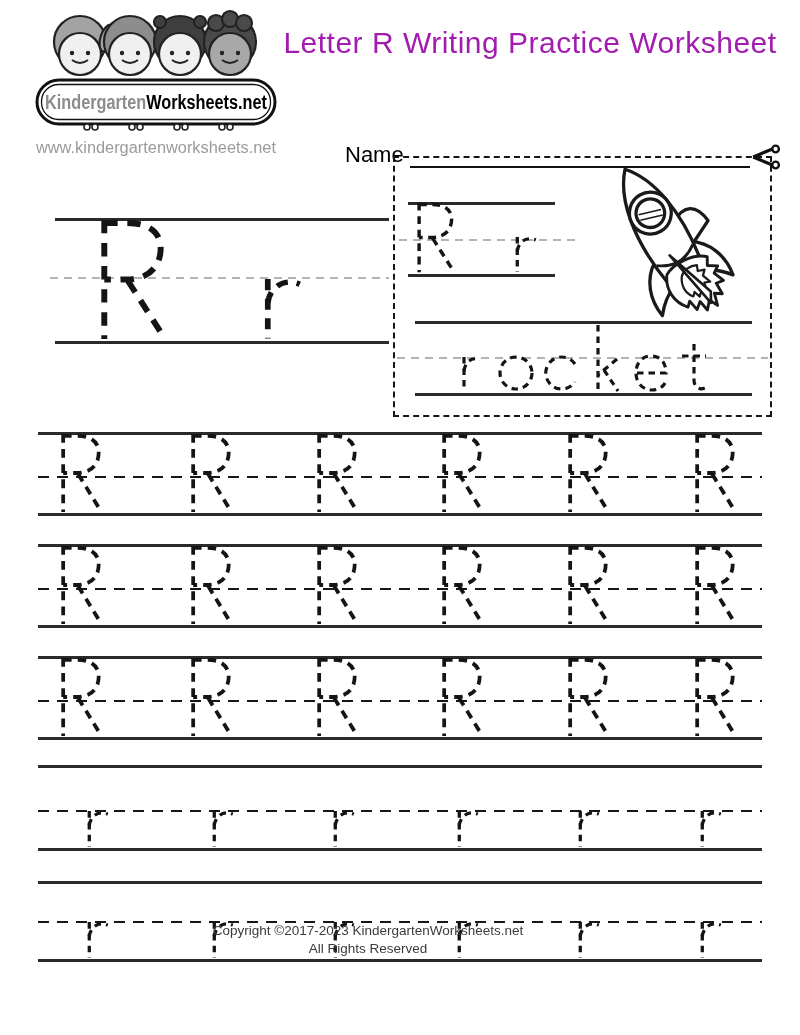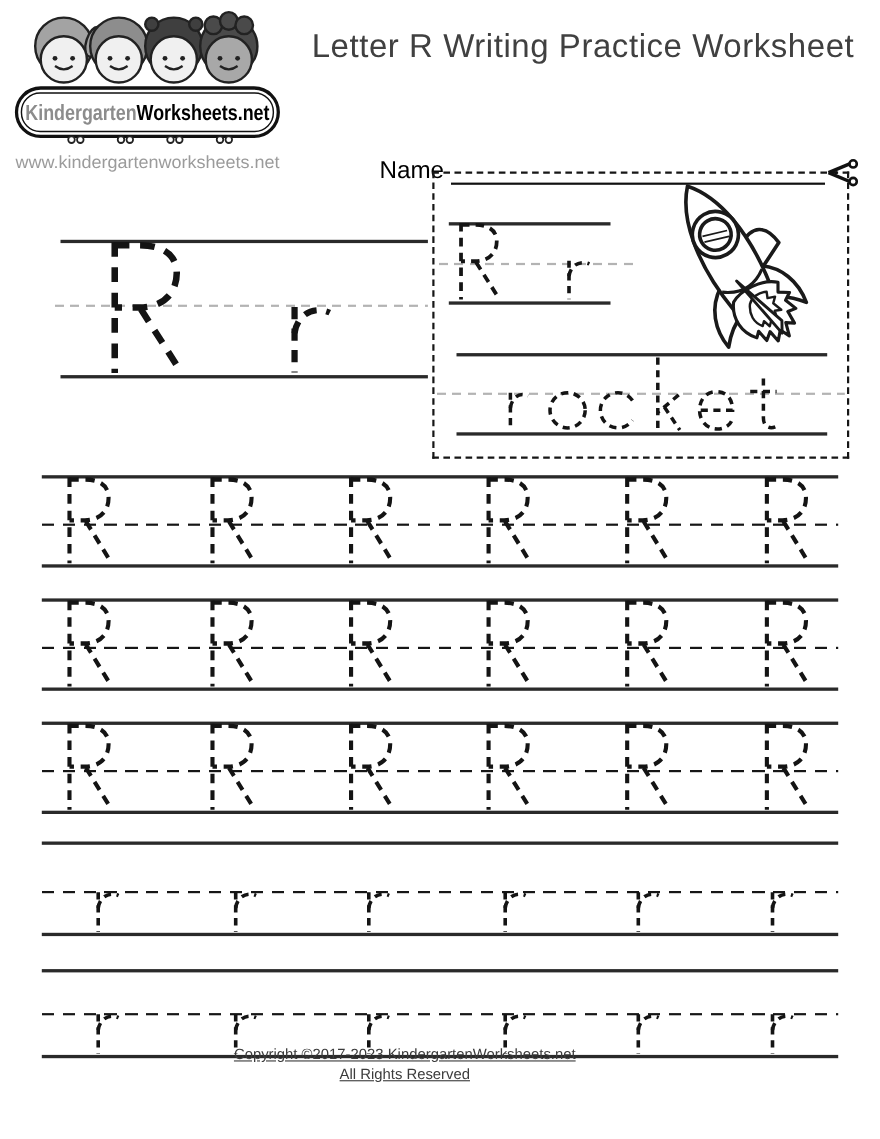--- a/index.html
+++ b/index.html
@@ -16,36 +16,36 @@
   
   .trace path,.trace circle{stroke:#141414;stroke-width:4;fill:none;
     stroke-dasharray:9 6.5;stroke-linecap:butt;}
   .trace-sm path,.trace-sm circle{stroke:#141414;stroke-width:3.2;fill:none;
     stroke-dasharray:6.5 5;stroke-linecap:butt;}
 
   .glyph{position:absolute;}
 
   
   .title{position:absolute;left:268px;top:26px;width:524px;text-align:center;
-    font-size:30px;color:#404040;letter-spacing:.5px;}
+    font-size:30px;color:#a21caf;letter-spacing:.5px;}
   .name-row{position:absolute;left:345px;top:102px;margin-top:40px;}
   .name-label{font-size:22px;color:#000;}
   .name-line{position:absolute;left:65px;top:24px;width:340px;height:0;
     border-top:2.4px solid #111;}
 
   
   .card{position:absolute;left:393px;top:156px;width:375px;height:257px;
     border:2.4px dashed #161616;}
   .scissors{position:absolute;right:-12px;top:-14px;}
 
   
-  .footer{position:absolute;left:0;top:950px;width:736px;text-align:center;
-    color:#3b3b3b;font-size:13.5px;line-height:18px;text-decoration:underline;}
-
-  .logo-wrap{position:absolute;left:13px;top:8px;}
+  .footer{position:absolute;left:0;top:922px;width:736px;text-align:center;
+    color:#3b3b3b;font-size:13.5px;line-height:18px;}
+
+  .logo-wrap{position:absolute;left:35px;top:8px;}
 </style>
 </head>
 <body>
 
 <div class="page">
 
   <svg width="0" height="0" style="position:absolute" aria-hidden="true">
     <defs>
       <g id="glyph-R" class="trace">
         <path d="M13 2 V82"></path>

